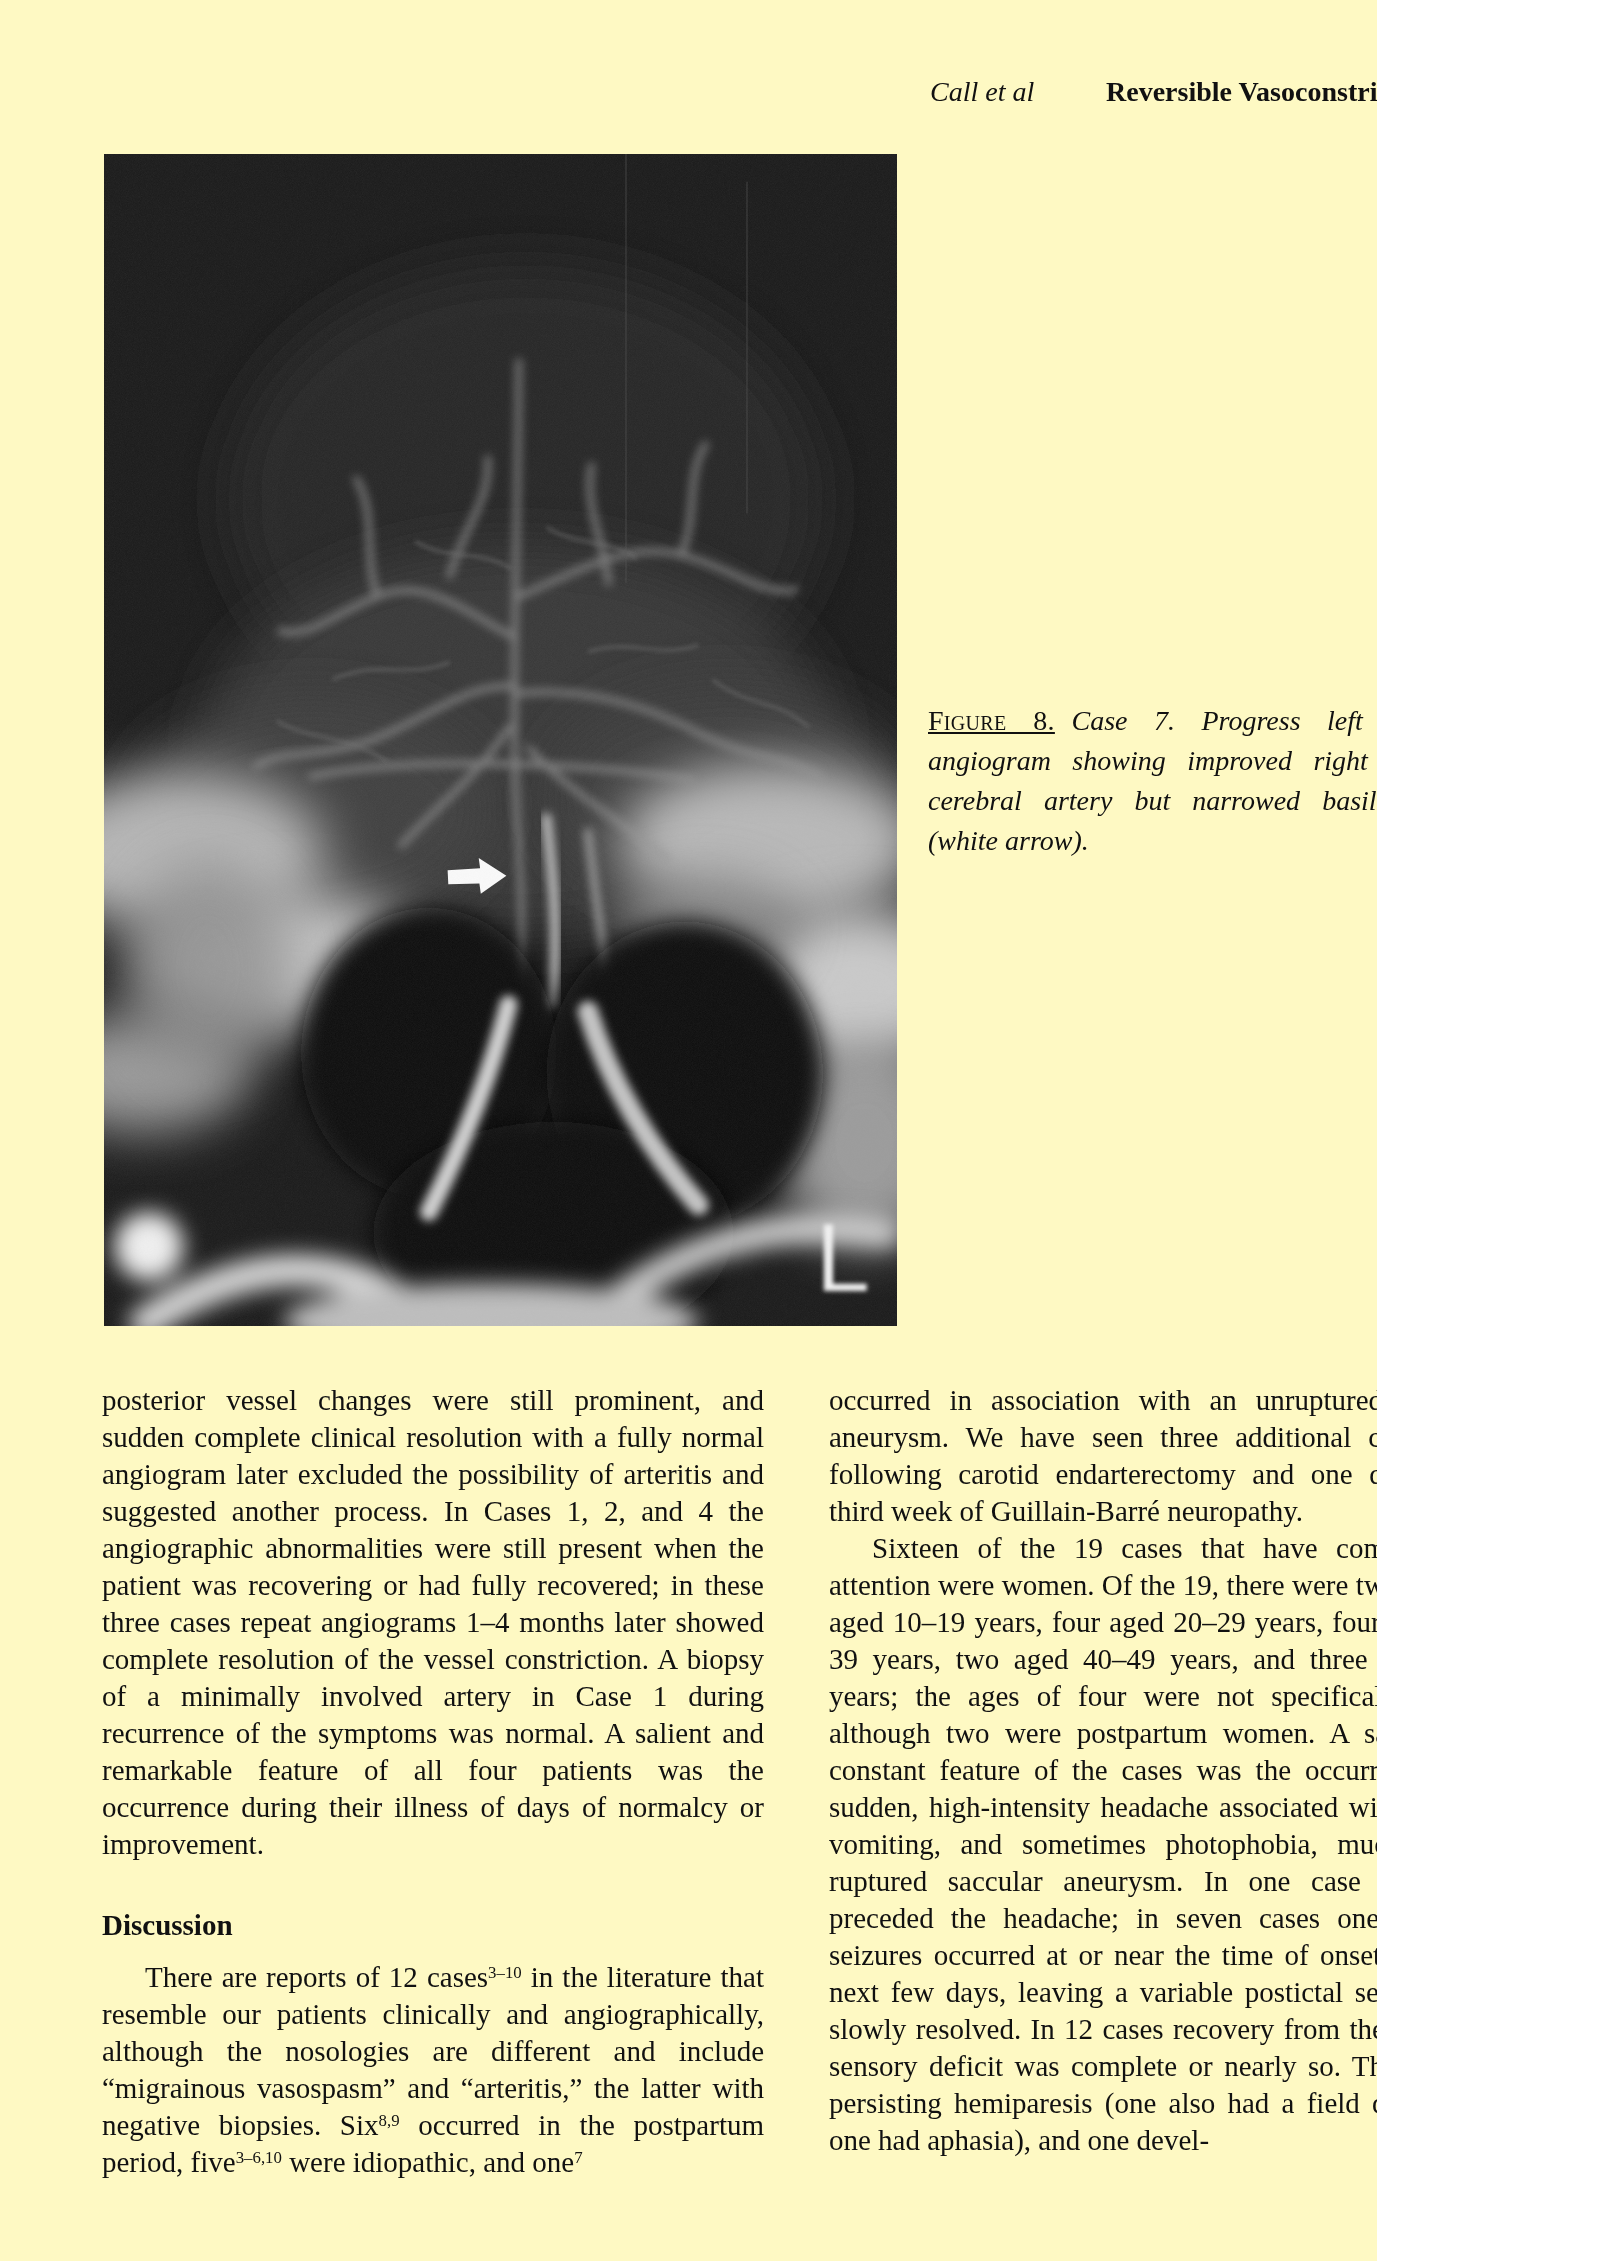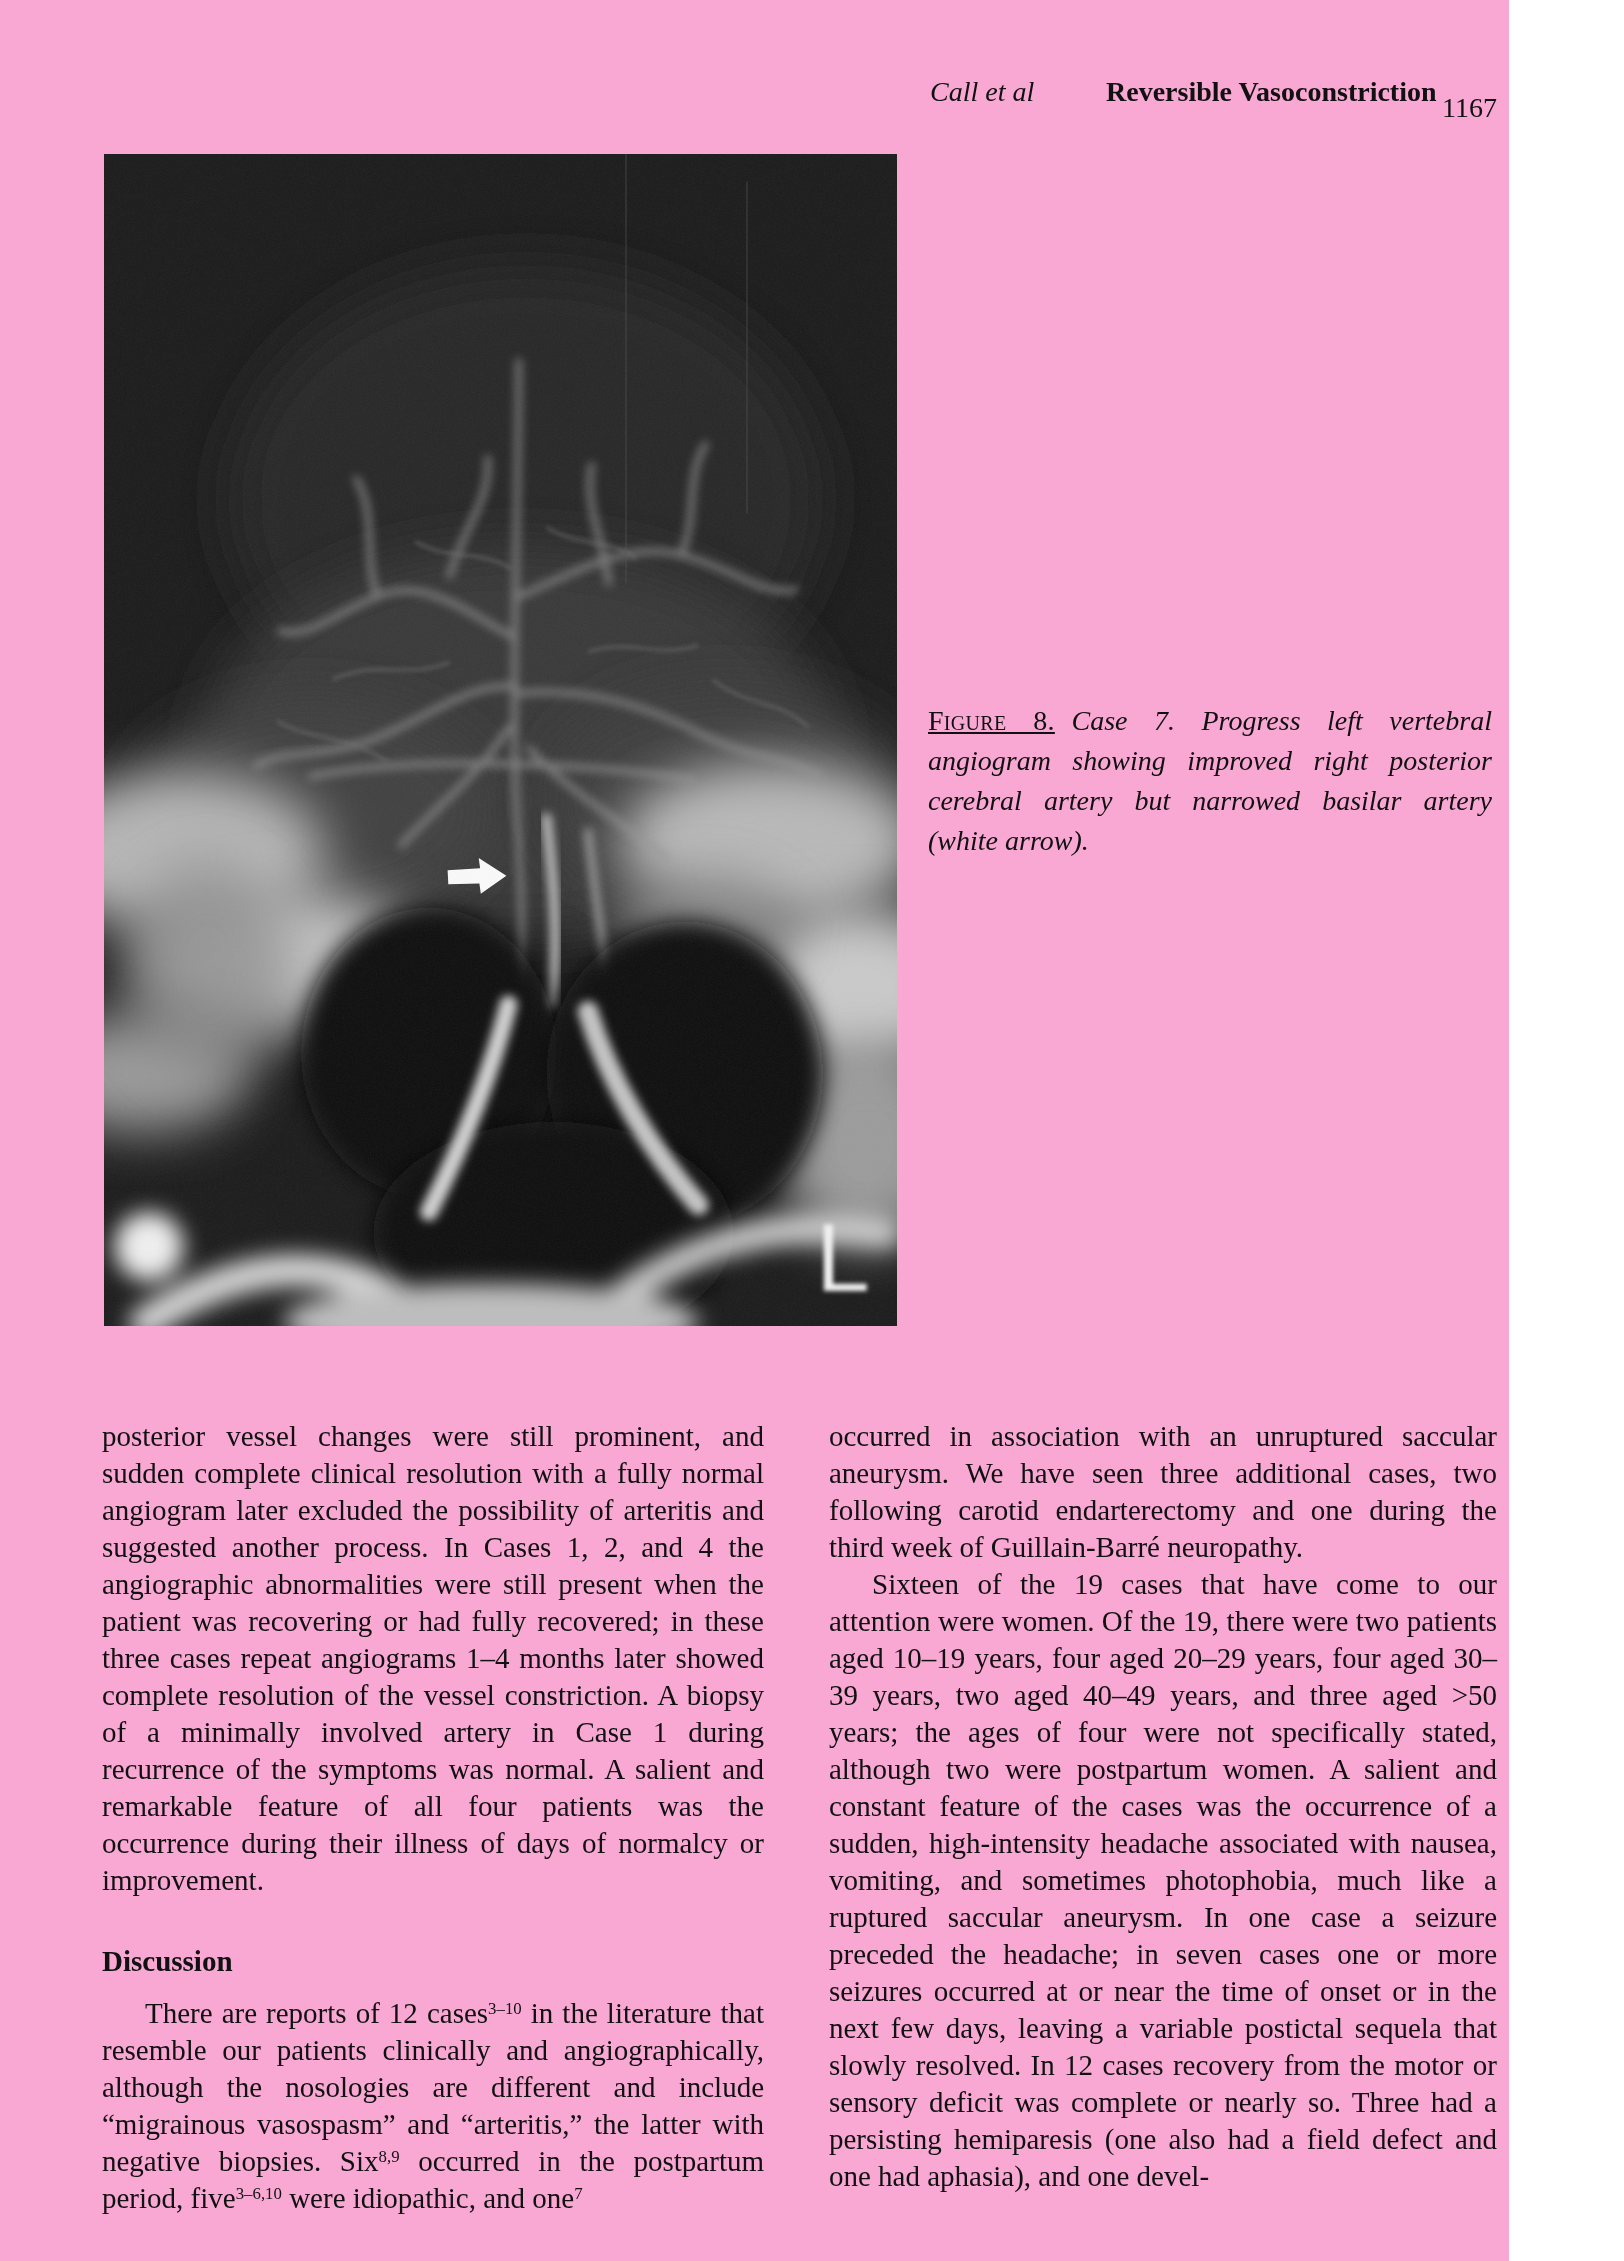--- a/index.html
+++ b/index.html
@@ -1,35 +1,35 @@
 <!DOCTYPE html>
 <html style="font-size:11px"><head>
 <meta charset="utf-8">
 <style>
   html,body{margin:0;padding:0;background:#ffffff;}
   .page{
-    position:relative;width:1509px;height:2261px;background:#f9a8d4;
+    position:relative;width:1377px;height:2261px;background:#fef9c3;
     font-family:"Liberation Serif", serif;color:#111;overflow:hidden;
   }
   
   .running-head{position:absolute;top:76px;left:0;width:1625px;height:35px;font-size:28px;}
   .rh-authors{position:absolute;left:930px;top:0;font-style:italic;}
   .rh-title{position:absolute;left:1106px;top:0;font-weight:bold;}
   .rh-page{position:absolute;left:1411px;top:0;width:86px;text-align:right;margin-top:16px;}
   
   .angiogram{position:absolute;left:104px;top:154px;width:793px;height:1172px;margin:0;padding:0;}
   .angiogram svg{display:block;width:100%;height:100%;}
   
   .fig-caption{
     position:absolute;left:928px;top:701px;width:564px;
     font-size:28px;line-height:40px;font-style:italic;text-align:justify;
   }
   .fig-label{font-style:normal;font-variant:small-caps;letter-spacing:0.3px;margin-right:16.6px;text-decoration:underline;}
   
-  .col{position:absolute;top:1382px;font-size:29px;line-height:37px;text-align:justify;margin-top:36px;}
+  .col{position:absolute;top:1382px;font-size:29px;line-height:37px;text-align:justify;}
   .col-left{left:102px;width:662px;}
   .col-right{left:829px;width:668px;}
   .body-para{margin:0;}
   .body-para.indent{text-indent:43px;}
   .section-heading{
     margin:44px 0 15px 0;font-size:29px;line-height:37px;font-weight:bold;
   }
   sup{font-size:0.58em;line-height:0;vertical-align:0.55em;}
 </style>
 </head>

